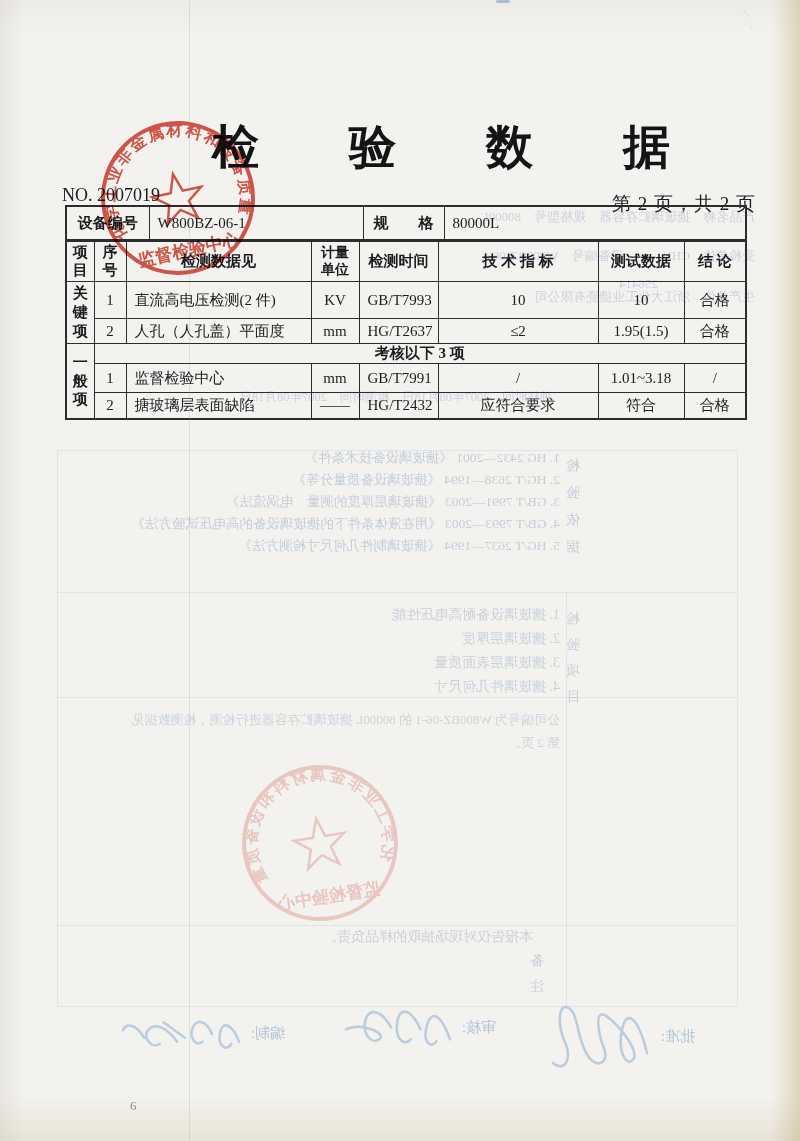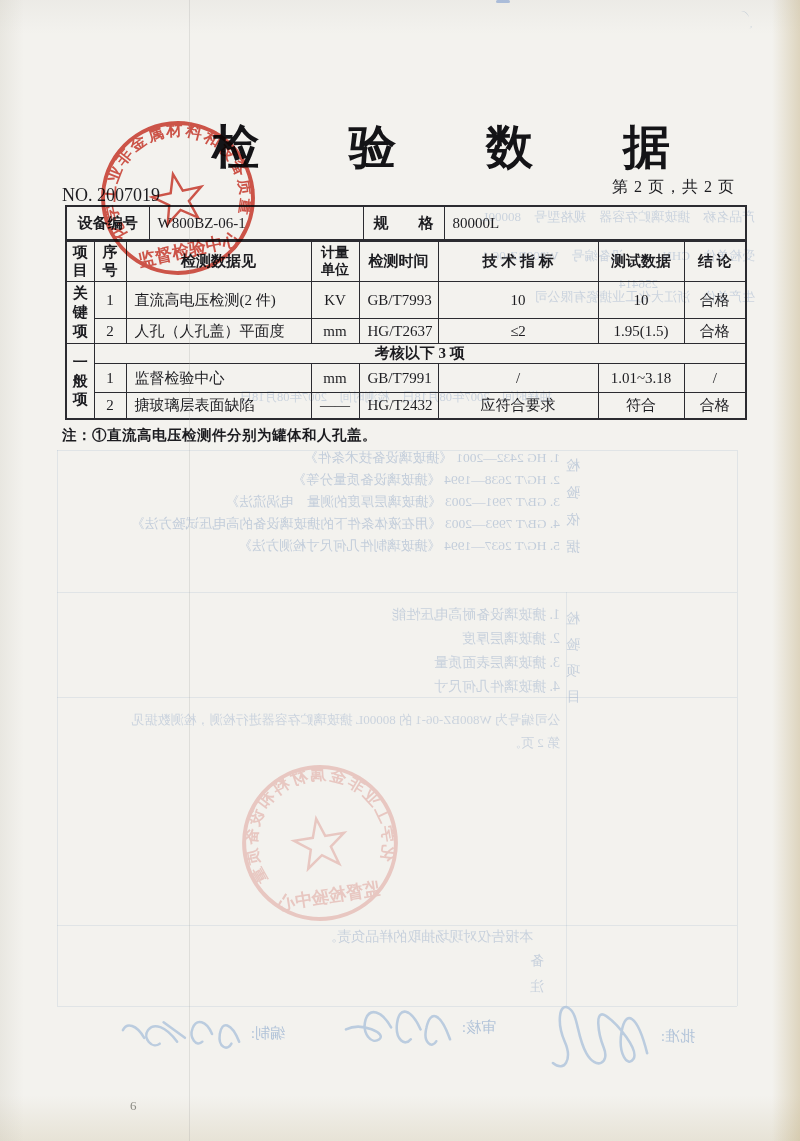--- a/index.html
+++ b/index.html
@@ -10,21 +10,21 @@
       linear-gradient(0deg, rgba(188,172,130,.22) 0%, rgba(188,172,130,0) 4%, rgba(210,206,196,0) 97%, rgba(205,202,196,.18) 100%),
       #f3f2ee;}
   .abs{position:absolute;}
 
   
   .org-title{top:76px;left:0;width:800px;text-align:center;
     font-family:"Liberation Sans",sans-serif;font-weight:bold;font-size:31px;letter-spacing:1px;color:#17171a;}
   .big-title{top:116px;left:212px;width:458px;display:flex;justify-content:space-between;
     font-family:"Liberation Sans",sans-serif;font-weight:bold;font-size:47px;color:#141417;}
   .report-no{top:185px;left:62px;font-size:18px;}
-  .page-info{top:177px;left:612px;font-size:16px;letter-spacing:1px;text-align:right;}
+  .page-info{top:191px;left:612px;font-size:19px;letter-spacing:1px;text-align:right;}
 
   table{border-collapse:collapse;table-layout:fixed;}
   td{border:1.6px solid #2b2b30;font-size:15px;text-align:center;vertical-align:middle;padding:0 2px;overflow:hidden;margin-top:36px;}
   .info-table{top:205px;left:65px;}
   .info-table table{width:680px;border:2.2px solid #2b2b30;}
   .info-table td{height:32px;}
   .main-table{top:240px;left:65px;}
   .main-table table{width:680px;border:2.2px solid #2b2b30;}
   .lab{font-weight:bold;}
   .vlab{font-weight:bold;white-space:pre-line;line-height:1.25;font-size:15px;}
@@ -248,21 +248,20 @@
         <td>——</td>
         <td class="cell-left">HG/T2432</td>
         <td>应符合要求</td>
         <td>符合</td>
         <td>合格</td>
       </tr>
     </tbody>
       </table>
   </div>
 
-  <div class="abs note-line">注：①直流高电压检测件分别为罐体和人孔盖。</div>
 
   <div class="abs stamp stamp-top">
     <svg viewBox="0 0 160 160">
       <defs>
           <path id="arcA" d="M 23.8,106.2 A 62,62 0 1 1 136.2,106.2"></path>
         </defs>
       <circle cx="80" cy="80" r="74" fill="none" stroke="currentColor" stroke-width="4"></circle>
       <polygon points="80,56 86.1,73.9 104.7,73.9 89.9,85.1 95.3,103 80,92 64.7,103 70.1,85.1 55.3,73.9 73.9,73.9" fill="none" stroke="currentColor" stroke-width="2.4"></polygon>
       <text font-size="16" letter-spacing="2" fill="currentColor" font-weight="bold">
         <textPath href="#arcA">化学工业非金属材料和设备质量</textPath>

